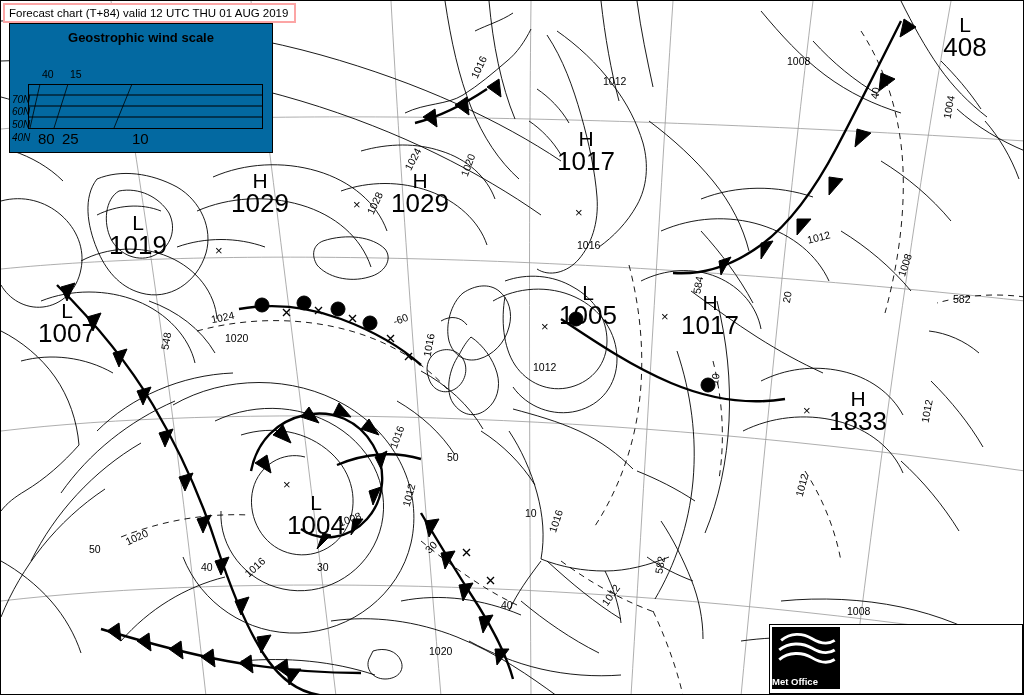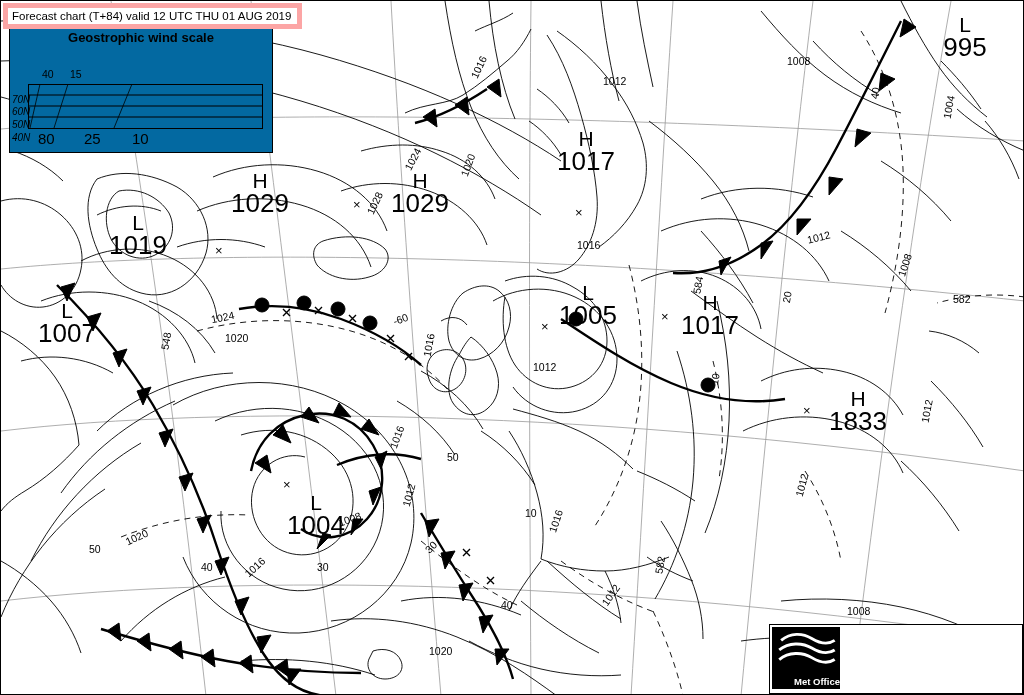--- a/index.html
+++ b/index.html
@@ -8,21 +8,21 @@
     position:relative;
     width:1024px;height:695px;
     background:#ffffff;
     overflow:hidden;
     border:1px solid #000;
     box-sizing:border-box;
   }
   #mapsvg{position:absolute;left:0;top:0;width:1024px;height:695px;}
   .title-box{
     position:absolute;left:2px;top:2px;
-    background:#fff;border:5px solid #fca5a5;
+    background:#fff;border:2px solid #fca5a5;
     padding:2px 6px 2px 4px;
     font-size:11.5px;color:#000;
     white-space:nowrap;
     z-index:40;
   }
   .legend-box{
     position:absolute;left:8px;top:22px;
     width:262px;height:128px;
     background:#0369a1;border:1px solid #000;
     z-index:39;
@@ -56,21 +56,21 @@
     position:absolute;font-size:10.5px;color:#000;z-index:25;white-space:nowrap;
   }
   .logo-box{
     position:absolute;left:768px;top:623px;width:252px;height:68px;
     background:#fff;border:1px solid #000;z-index:45;
   }
   .logo-mark{
     position:absolute;left:2px;top:2px;width:68px;height:62px;background:#000;
   }
   .logo-mark .mo-text{
-    position:absolute;bottom:2px;left:12px;right:0;text-align:right;
+    position:absolute;bottom:2px;left:0;right:0;text-align:left;
     color:#fff;font-size:9.5px;font-weight:bold;
   }
   .logo-text{
     position:absolute;left:76px;top:12px;font-size:12.5px;line-height:16px;color:#000;
   }
   .cross{position:absolute;font-size:13px;z-index:26;}
 </style>
 </head>
 <body>
 
@@ -313,37 +313,37 @@
 
     <div class="legend-lat" style="top:70px;">70N</div>
     <div class="legend-lat" style="top:82px;">60N</div>
     <div class="legend-lat" style="top:95px;">50N</div>
     <div class="legend-lat" style="top:108px;">40N</div>
 
     <div class="legend-topnum" style="left:32px;">40</div>
     <div class="legend-topnum" style="left:60px;">15</div>
 
     <div class="legend-botnum" style="left:28px;">80</div>
-    <div class="legend-botnum" style="left:74px;">25</div>
+    <div class="legend-botnum" style="left:52px;">25</div>
     <div class="legend-botnum" style="left:122px;">10</div>
 
     <svg style="position:absolute;left:18px;top:60px;width:236px;height:46px;">
       <rect x="0.5" y="0.5" width="234" height="44" fill="none" stroke="#000" stroke-width="1"></rect>
       <line x1="0" y1="11" x2="235" y2="11" stroke="#000" stroke-width="1"></line>
       <line x1="0" y1="22" x2="235" y2="22" stroke="#000" stroke-width="1"></line>
       <line x1="0" y1="33" x2="235" y2="33" stroke="#000" stroke-width="1"></line>
       <line x1="12" y1="0" x2="2" y2="44" stroke="#000" stroke-width="0.8"></line>
       <line x1="40" y1="0" x2="26" y2="44" stroke="#000" stroke-width="0.8"></line>
       <line x1="104" y1="0" x2="86" y2="44" stroke="#000" stroke-width="0.8"></line>
     </svg>
   </div>
 
   <div class="pressure" style="left:938px;top:14px;width:52px;">
     <span class="lab">L</span>
-    <span class="val">995</span>
+    <span class="val">408</span>
   </div>
 
   <div class="pressure" style="left:545px;top:128px;width:80px;">
     <span class="lab">H</span>
     <span class="val">1017</span>
   </div>
 
   <div class="pressure" style="left:218px;top:170px;width:82px;">
     <span class="lab">H</span>
     <span class="val">1029</span>

